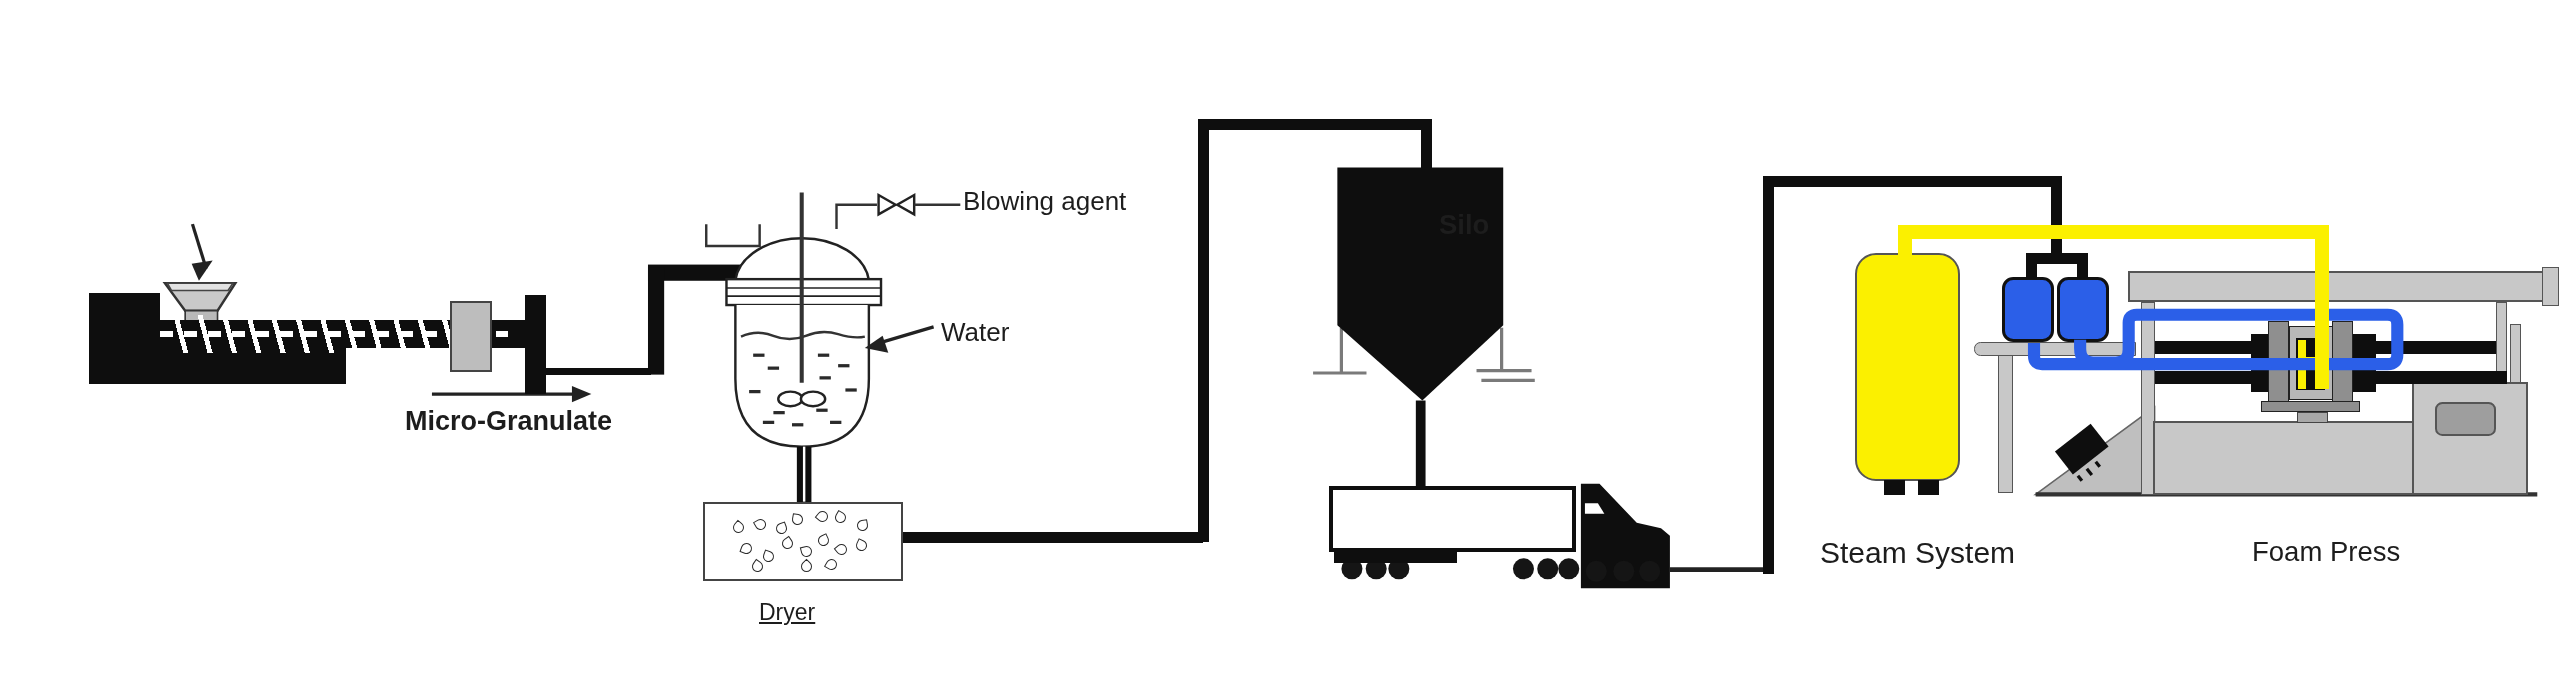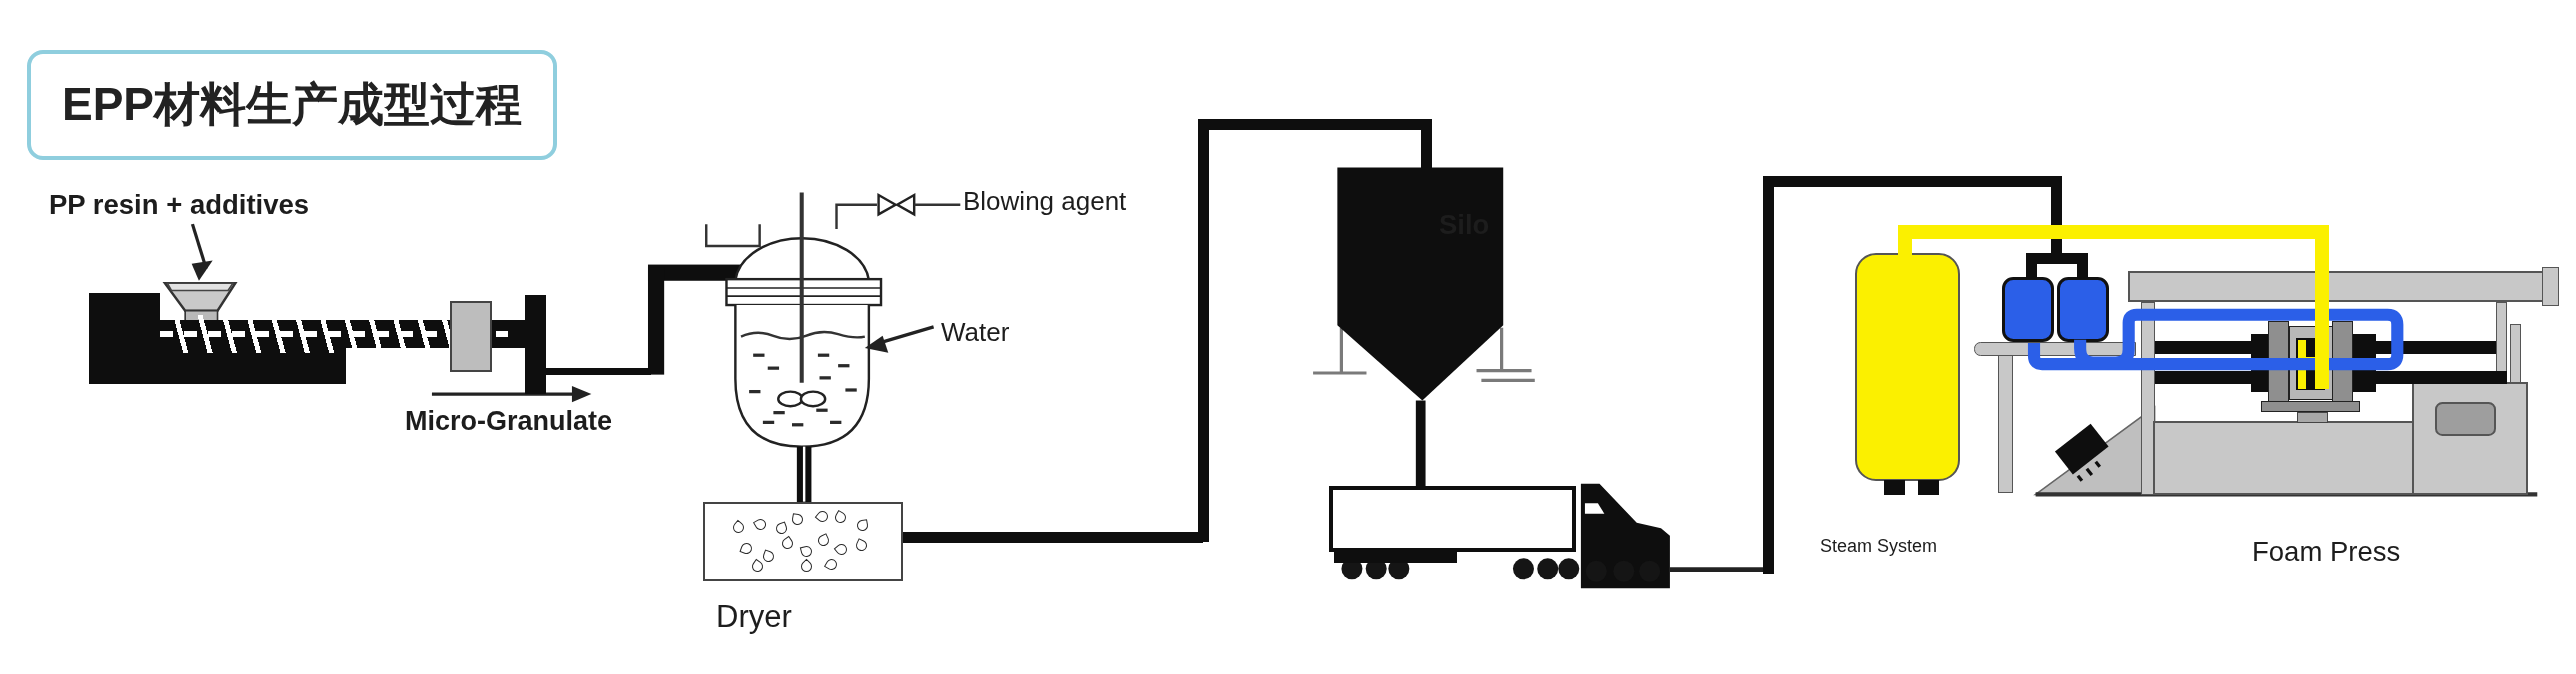--- a/index.html
+++ b/index.html
@@ -120,37 +120,33 @@
       <g transform="rotate(-38 2572 555)">
         <rect x="2544" y="537" width="56" height="36" fill="#0e0e0e"></rect>
         <line x1="2548" y1="578" x2="2548" y2="586" stroke="#0e0e0e" stroke-width="4"></line>
         <line x1="2562" y1="578" x2="2562" y2="588" stroke="#0e0e0e" stroke-width="4"></line>
         <line x1="2576" y1="578" x2="2576" y2="586" stroke="#0e0e0e" stroke-width="4"></line>
       </g>
       <line x1="2515" y1="611" x2="3135" y2="611" stroke="#333" stroke-width="5"></line>
     </g>
   </svg>
 
-  <div class="cyanbox z10" style="left:27px;top:50px;width:522px;height:102px;font-size:46px;">
-    <span>EPP材料生产成型过程</span>
-  </div>
 
   <div class="blk z2" style="left:89px;top:293px;width:71px;height:91px;"></div>
   <div class="blk z2" style="left:89px;top:348px;width:257px;height:36px;"></div>
   <div class="z3" style="position:absolute;left:160px;top:320px;width:380px;height:28px;background:#0e0e0e;">
     <div style="position:absolute;left:4px;top:-4.9px;width:324px;height:38px;
          background:repeating-linear-gradient(75deg, transparent 0 18.6px, #ffffff 18.6px 23.5px);"></div>
     <div style="position:absolute;left:0;top:11.3px;width:348px;height:5.7px;
          background:repeating-linear-gradient(90deg, #fff 0 13px, transparent 13px 24px);"></div>
   </div>
   <div class="z4" style="position:absolute;left:450px;top:301px;width:42px;height:71px;background:#BDBDBD;border:2.4px solid #444;box-sizing:border-box;"></div>
   <div class="blk z4" style="left:525px;top:295px;width:21px;height:99px;"></div>
   <div class="pipe z2" style="left:546px;top:368px;width:105px;height:6.5px;"></div>
 
-  <div class="lbl z10" style="left:49px;top:189px;font-size:27.5px;font-weight:bold;">PP resin + additives</div>
   <div class="lbl z10" style="left:405px;top:406px;font-size:27px;font-weight:bold;">Micro-Granulate</div>
 
 
   <div class="lbl z10" style="left:963px;top:186px;font-size:26px;">Blowing agent</div>
   <div class="lbl z10" style="left:941px;top:317px;font-size:26px;">Water</div>
 
   <div class="z2" style="position:absolute;left:703px;top:502px;width:200px;height:79px;background:#fff;border:2.4px solid #444;box-sizing:border-box;">
     <span class="droplet" style="left:28px;top:18px;transform:rotate(40deg);"></span>
     <span class="droplet" style="left:50px;top:14.6px;transform:rotate(-30deg);"></span>
     <span class="droplet" style="left:71px;top:19.4px;transform:rotate(70deg);"></span>
@@ -162,21 +158,21 @@
     <span class="droplet" style="left:58px;top:47px;transform:rotate(20deg);"></span>
     <span class="droplet" style="left:77px;top:34px;transform:rotate(55deg);"></span>
     <span class="droplet" style="left:96px;top:42px;transform:rotate(-15deg);"></span>
     <span class="droplet" style="left:113px;top:31px;transform:rotate(65deg);"></span>
     <span class="droplet" style="left:131px;top:40px;transform:rotate(-40deg);"></span>
     <span class="droplet" style="left:151px;top:36px;transform:rotate(25deg);"></span>
     <span class="droplet" style="left:96px;top:57px;transform:rotate(45deg);"></span>
     <span class="droplet" style="left:121px;top:55px;transform:rotate(-60deg);"></span>
     <span class="droplet" style="left:47px;top:57px;transform:rotate(35deg);"></span>
   </div>
-  <div class="lbl z10" style="left:716px;top:599px;font-size:31px;">Dryer</div>
+  <div class="lbl z10" style="left:759px;top:599px;font-size:23px;text-decoration:underline;">Dryer</div>
 
   <div class="pipe z2" style="left:903px;top:532px;width:300px;height:10.5px;"></div>
   <div class="pipe z2" style="left:1198px;top:119px;width:10.5px;height:423px;"></div>
   <div class="pipe z2" style="left:1198px;top:119px;width:233px;height:10.5px;"></div>
   <div class="pipe z2" style="left:1421px;top:119px;width:10.5px;height:52px;"></div>
 
   <div class="lbl z10" style="left:1439px;top:209px;font-size:27.5px;font-weight:bold;">Silo</div>
 
   <div class="z2" style="position:absolute;left:1329px;top:486px;width:247px;height:66px;background:#fff;border:4px solid #0e0e0e;box-sizing:border-box;"></div>
   <div class="blk z2" style="left:1334px;top:551px;width:123px;height:12px;"></div>
@@ -185,21 +181,21 @@
   <div class="pipe z2" style="left:1763px;top:176px;width:299px;height:11.3px;"></div>
   <div class="pipe z2" style="left:2051px;top:176px;width:11.3px;height:81px;"></div>
 
   <div class="pipe z5" style="left:2026px;top:253px;width:61px;height:11.3px;"></div>
   <div class="pipe z5" style="left:2026px;top:253px;width:10.5px;height:26px;"></div>
   <div class="pipe z5" style="left:2077px;top:253px;width:10.5px;height:26px;"></div>
 
   <div class="z3" style="position:absolute;left:1855px;top:253px;width:105px;height:228px;background:#FBF000;border:2.4px solid #555;border-radius:21px;box-sizing:border-box;"></div>
   <div class="blk z3" style="left:1884px;top:480px;width:21px;height:15.4px;"></div>
   <div class="blk z3" style="left:1918px;top:480px;width:21px;height:15.4px;"></div>
-  <div class="lbl z10" style="left:1820px;top:536px;font-size:18px;">Steam System</div>
+  <div class="lbl z10" style="left:1820px;top:536px;font-size:30px;">Steam System</div>
 
   <div class="ypipe z3" style="left:1898px;top:225px;width:13.8px;height:32px;"></div>
   <div class="ypipe z3" style="left:1898px;top:225px;width:431px;height:13.8px;"></div>
   <div class="ypipe z7" style="left:2315px;top:225px;width:13.8px;height:164px;"></div>
 
   <div class="z4" style="position:absolute;left:2002px;top:277px;width:52px;height:65px;background:#2B5FE8;border:3.2px solid #111;border-radius:11.3px;box-sizing:border-box;"></div>
   <div class="z4" style="position:absolute;left:2057px;top:277px;width:52px;height:65px;background:#2B5FE8;border:3.2px solid #111;border-radius:11.3px;box-sizing:border-box;"></div>
   <div class="gray z3" style="left:1974px;top:342px;width:162px;height:13.8px;border-width:1.6px;border-radius:6.5px 0 0 6.5px;"></div>
   <div class="gray z2" style="left:1998px;top:355px;width:14.6px;height:138px;border-width:1.6px;"></div>
 

